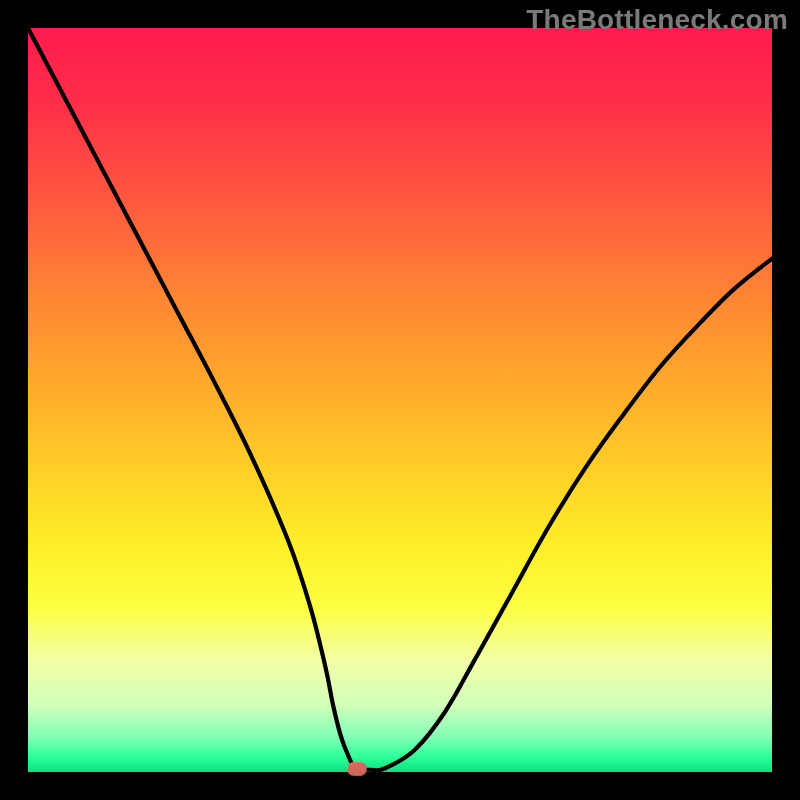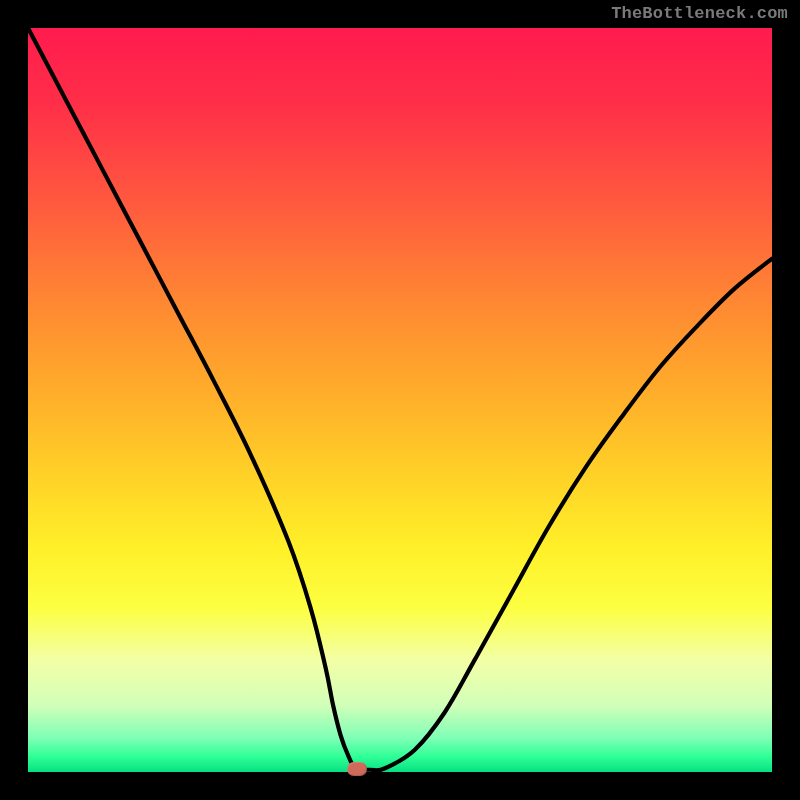--- a/index.html
+++ b/index.html
@@ -28,22 +28,22 @@
       #f3ffa6 85%,
       #d2ffb9 91%,
       #7dffb6 95.5%,
       #2dff96 98%,
       #07e082 100%);
   }
   .watermark {
     position: absolute;
     top: 4px;
     right: 12px;
-    font-family: Liberation Mono, monospace;
-    font-size: 17px;
+    font-family: Liberation Sans, sans-serif;
+    font-size: 28px;
     font-weight: 600;
     color: #7a7a7a;
     letter-spacing: 0.2px;
   }
   svg.curve {
     position: absolute;
     left: 0;
     top: 0;
     width: 744px;
     height: 744px;

